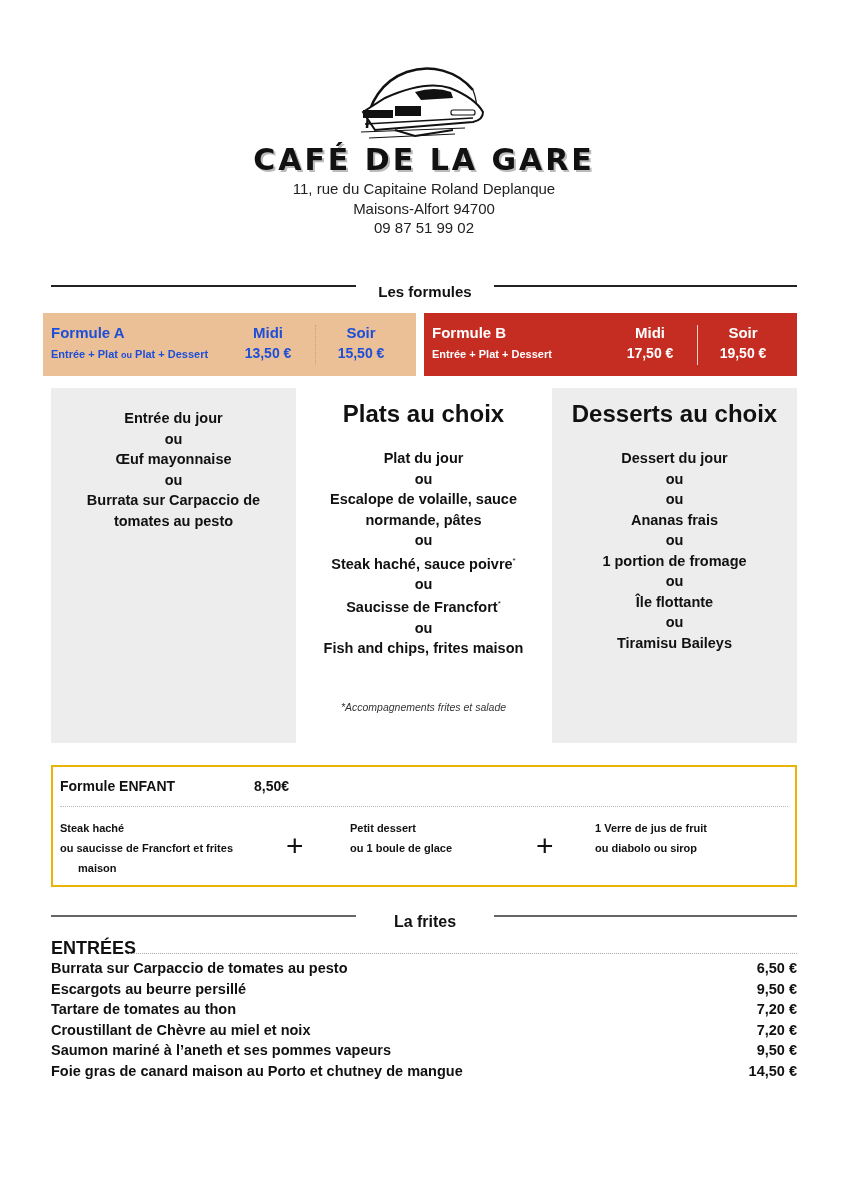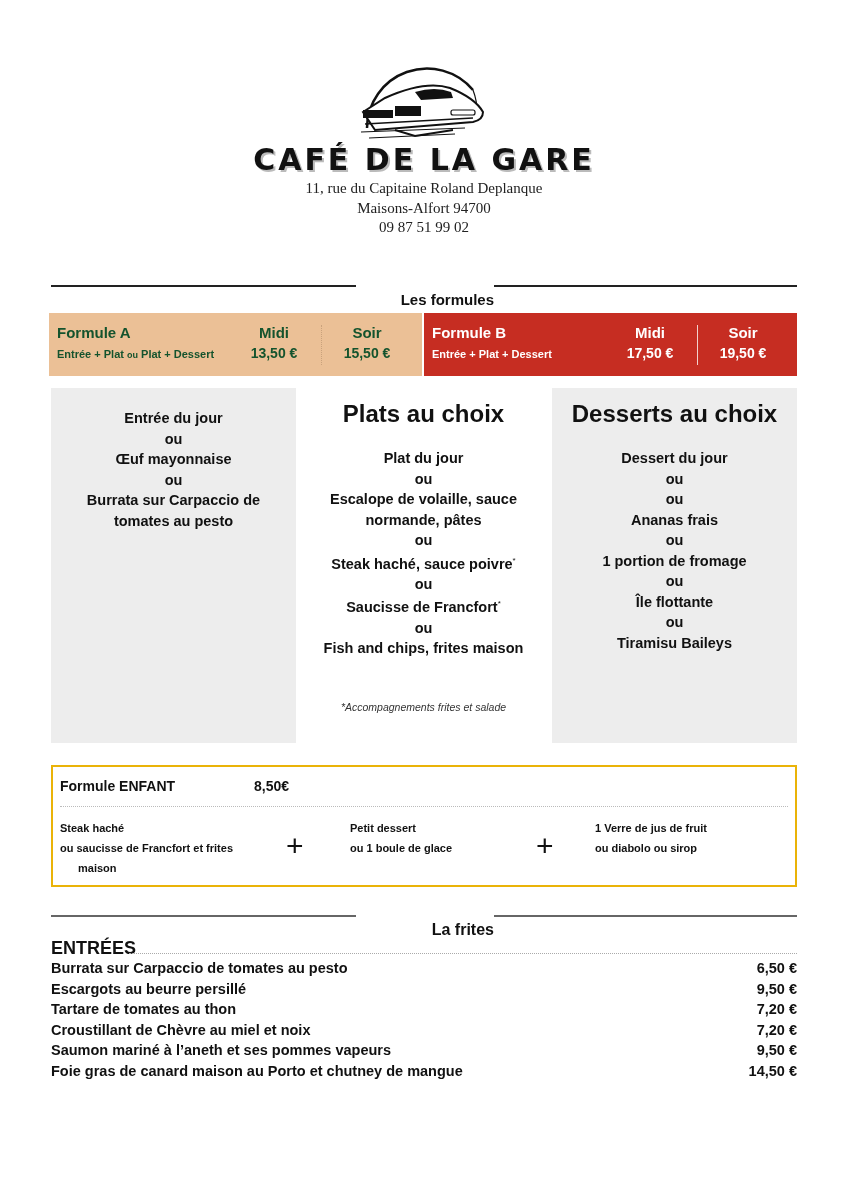--- a/index.html
+++ b/index.html
@@ -2,33 +2,33 @@
 <html><head>
 <meta charset="utf-8">
 <style>
   * { box-sizing: border-box; margin: 0; padding: 0; }
   html, body { width: 848px; height: 1200px; background: #ffffff; }
   body { font-family: "Liberation Sans", sans-serif; color: #111; position: relative; overflow: hidden; }
   .logo { position: absolute; left: 355px; top: 50px; width: 135px; height: 100px; }
   .brand { position: absolute; top: 142px; left: 0; width: 848px; text-align: center;
     font-family: "DejaVu Sans", sans-serif; font-weight: bold; font-size: 30px; letter-spacing: 3px;
     color: #111; text-shadow: 2px 2px 0 #bbb; }
-  .addr { position: absolute; left: 0; width: 848px; text-align: center; font-family: Liberation Serif, serif;
+  .addr { position: absolute; left: 0; width: 848px; text-align: center; font-family: Liberation Sans, sans-serif;
     font-size: 15px; color: #222; }
   .addr.l1 { top: 180px; } .addr.l2 { top: 200px; } .addr.l3 { top: 219px; }
 
   .section-rule { position: absolute; left: 51px; width: 746px; height: 20px; }
   .section-rule .line { position: absolute; top: 10px; height: 1.5px; background: #222; }
   .section-rule .line.left { left: 0; width: 305px; }
   .section-rule .line.right { left: 443px; width: 303px; }
-  .section-rule .label { position: absolute; left: 305px; width: 138px; text-align: right; top: 16px;
+  .section-rule .label { position: absolute; left: 305px; width: 138px; text-align: center; top: 8px;
     font-weight: bold; font-size: 15px; color: #111; }
 
   .formula { position: absolute; top: 313px; height: 63px; }
-  .formula.a { left: 49px; width: 373px; background: #ebc096; color: #14532d; }
+  .formula.a { left: 43px; width: 373px; background: #ebc096; color: #1d4ed8; }
   .formula.b { left: 424px; width: 373px; background: #c62d22; color: #ffffff; }
   .formula .name { position: absolute; left: 8px; top: 11px; font-weight: bold; font-size: 15px; }
   .formula .desc { position: absolute; left: 8px; top: 35px; font-weight: bold; font-size: 11px; }
   .formula .desc small { font-size: 9px; font-weight: bold; }
   .formula .col { position: absolute; top: 11px; width: 70px; text-align: center; font-weight: bold; font-size: 15px; }
   .formula .col .price { display: block; margin-top: 4px; font-size: 14px; }
   .formula .sep { position: absolute; top: 12px; height: 40px; width: 0; }
   .formula.a .sep { border-left: 1px dotted #c9a27c; }
   .formula.b .sep { border-left: 1.5px solid #f3d0cc; }
 

